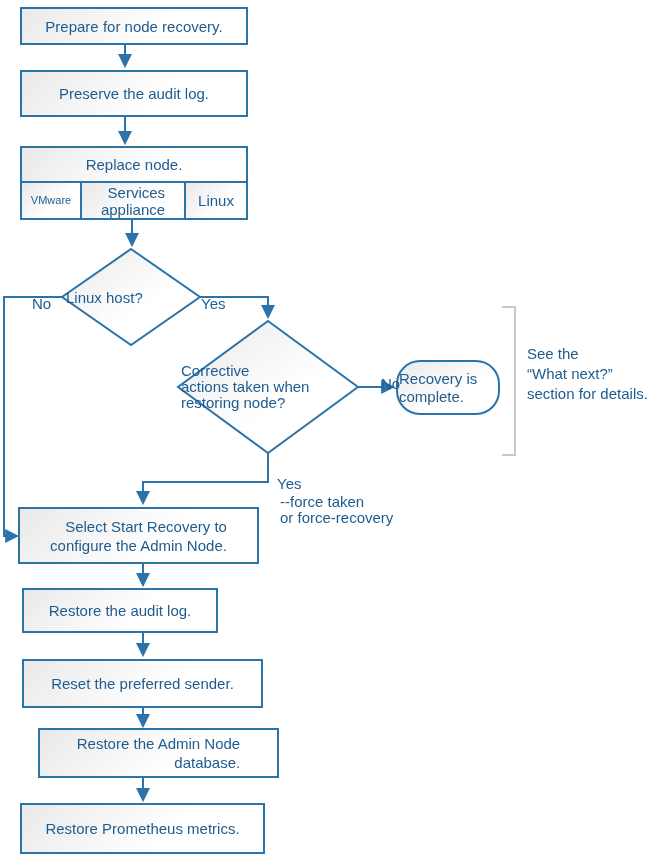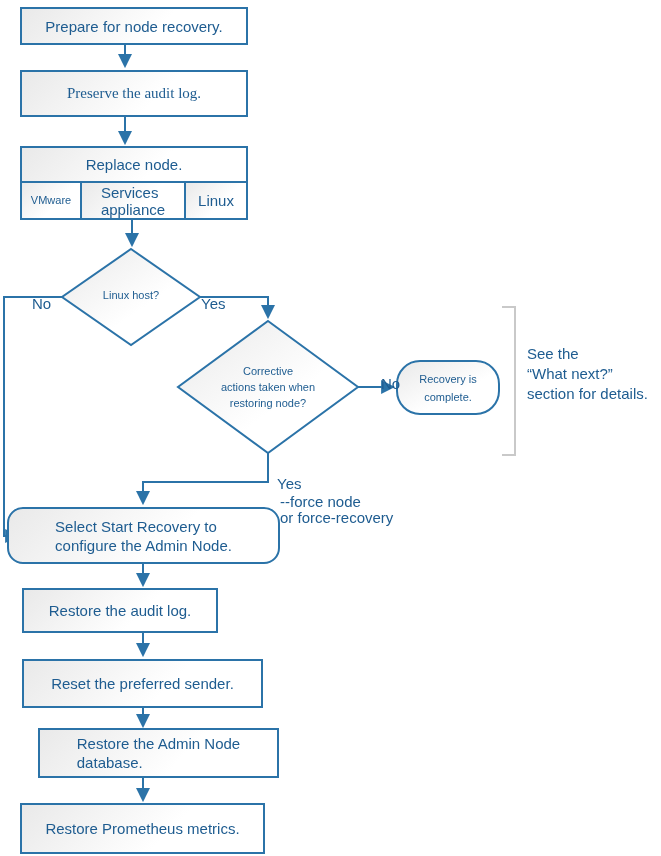--- a/index.html
+++ b/index.html
@@ -43,30 +43,29 @@
   }
   .box {
     position: absolute;
     box-sizing: border-box;
     border: 2px solid var(--line, #2B73A8);
     background: linear-gradient(135deg, #e9e9e9 0%, #ffffff 60%);
     color: var(--text, #1E5C90);
     display: flex;
     align-items: center;
     justify-content: center;
-    text-align: left;
+    text-align: right;
     font-size: 15px;
     line-height: 19px;
     white-space: pre-line;
   }
   .overlay-text {
     position: absolute;
     color: var(--text, #1E5C90);
-    font-size: 11px;
-    text-align: center;
+    font-size: 15px;
     white-space: pre-line;
   }
   .edge-label {
     position: absolute;
     color: var(--text, #1E5C90);
     font-size: 15px;
     line-height: 16px;
     white-space: pre-line;
     text-align: left;
     margin-top: 24px;
@@ -111,29 +110,29 @@
     <polygon class="shape" points="131,249 200,297 131,345 62,297"></polygon>
     <polygon class="shape" points="268,321 358,387 268,453 178,387"></polygon>
 
     <rect class="shape" x="397" y="361" width="102" height="53" rx="23" ry="23"></rect>
 
     <path class="bracket" d="M502 307 H515 V455 H502"></path>
   </svg>
 
   <div class="box" style="left:20px; top:7px; width:228px; height:38px;">Prepare for node recovery.</div>
 
-  <div class="box" style="left:20px; top:70px; width:228px; height:47px;font-family:Liberation Serif, serif;">Preserve the audit log.</div>
+  <div class="box" style="left:20px; top:70px; width:228px; height:47px;">Preserve the audit log.</div>
 
   <div class="box" style="left:20px; top:146px; width:228px; height:37px;">Replace node.</div>
   <div class="box" style="left:20px; top:181px; width:62px; height:39px; font-size:11px; line-height:17px;">VMware</div>
   <div class="box" style="left:80px; top:181px; width:106px; height:39px; font-size:15px; line-height:17px;">Services
 appliance</div>
   <div class="box" style="left:184px; top:181px; width:64px; height:39px; font-size:15px; line-height:17px;">Linux</div>
 
-  <div class="box" style="left:7px; top:507px; width:273px; height:57px;border-radius:16px;">Select Start Recovery to
+  <div class="box" style="left:18px; top:507px; width:241px; height:57px;">Select Start Recovery to
 configure the Admin Node.</div>
 
   <div class="box" style="left:22px; top:588px; width:196px; height:45px;">Restore the audit log.</div>
 
   <div class="box" style="left:22px; top:659px; width:241px; height:49px;">Reset the preferred sender.</div>
 
   <div class="box" style="left:38px; top:728px; width:241px; height:50px;">Restore the Admin Node
 database.</div>
 
   <div class="box" style="left:20px; top:803px; width:245px; height:51px;">Restore Prometheus metrics.</div>
@@ -148,20 +147,20 @@
 complete.</div>
 
   <div class="edge-label" style="left:32px; top:272px;">No</div>
 
   <div class="edge-label" style="left:201px; top:272px;">Yes</div>
 
   <div class="edge-label" style="left:381px; top:352px;">No</div>
 
   <div class="edge-label" style="left:277px; top:452px;">Yes</div>
 
-  <div class="edge-label" style="left:280px; top:470px; width:150px;">--force node
+  <div class="edge-label" style="left:280px; top:470px; width:150px;">--force taken
 or force-recovery</div>
 
   <div class="annotation" style="left:527px; top:344px; width:140px;">See the
 “What next?”
 section for details.</div>
 
 </div>
 
 </body></html>

